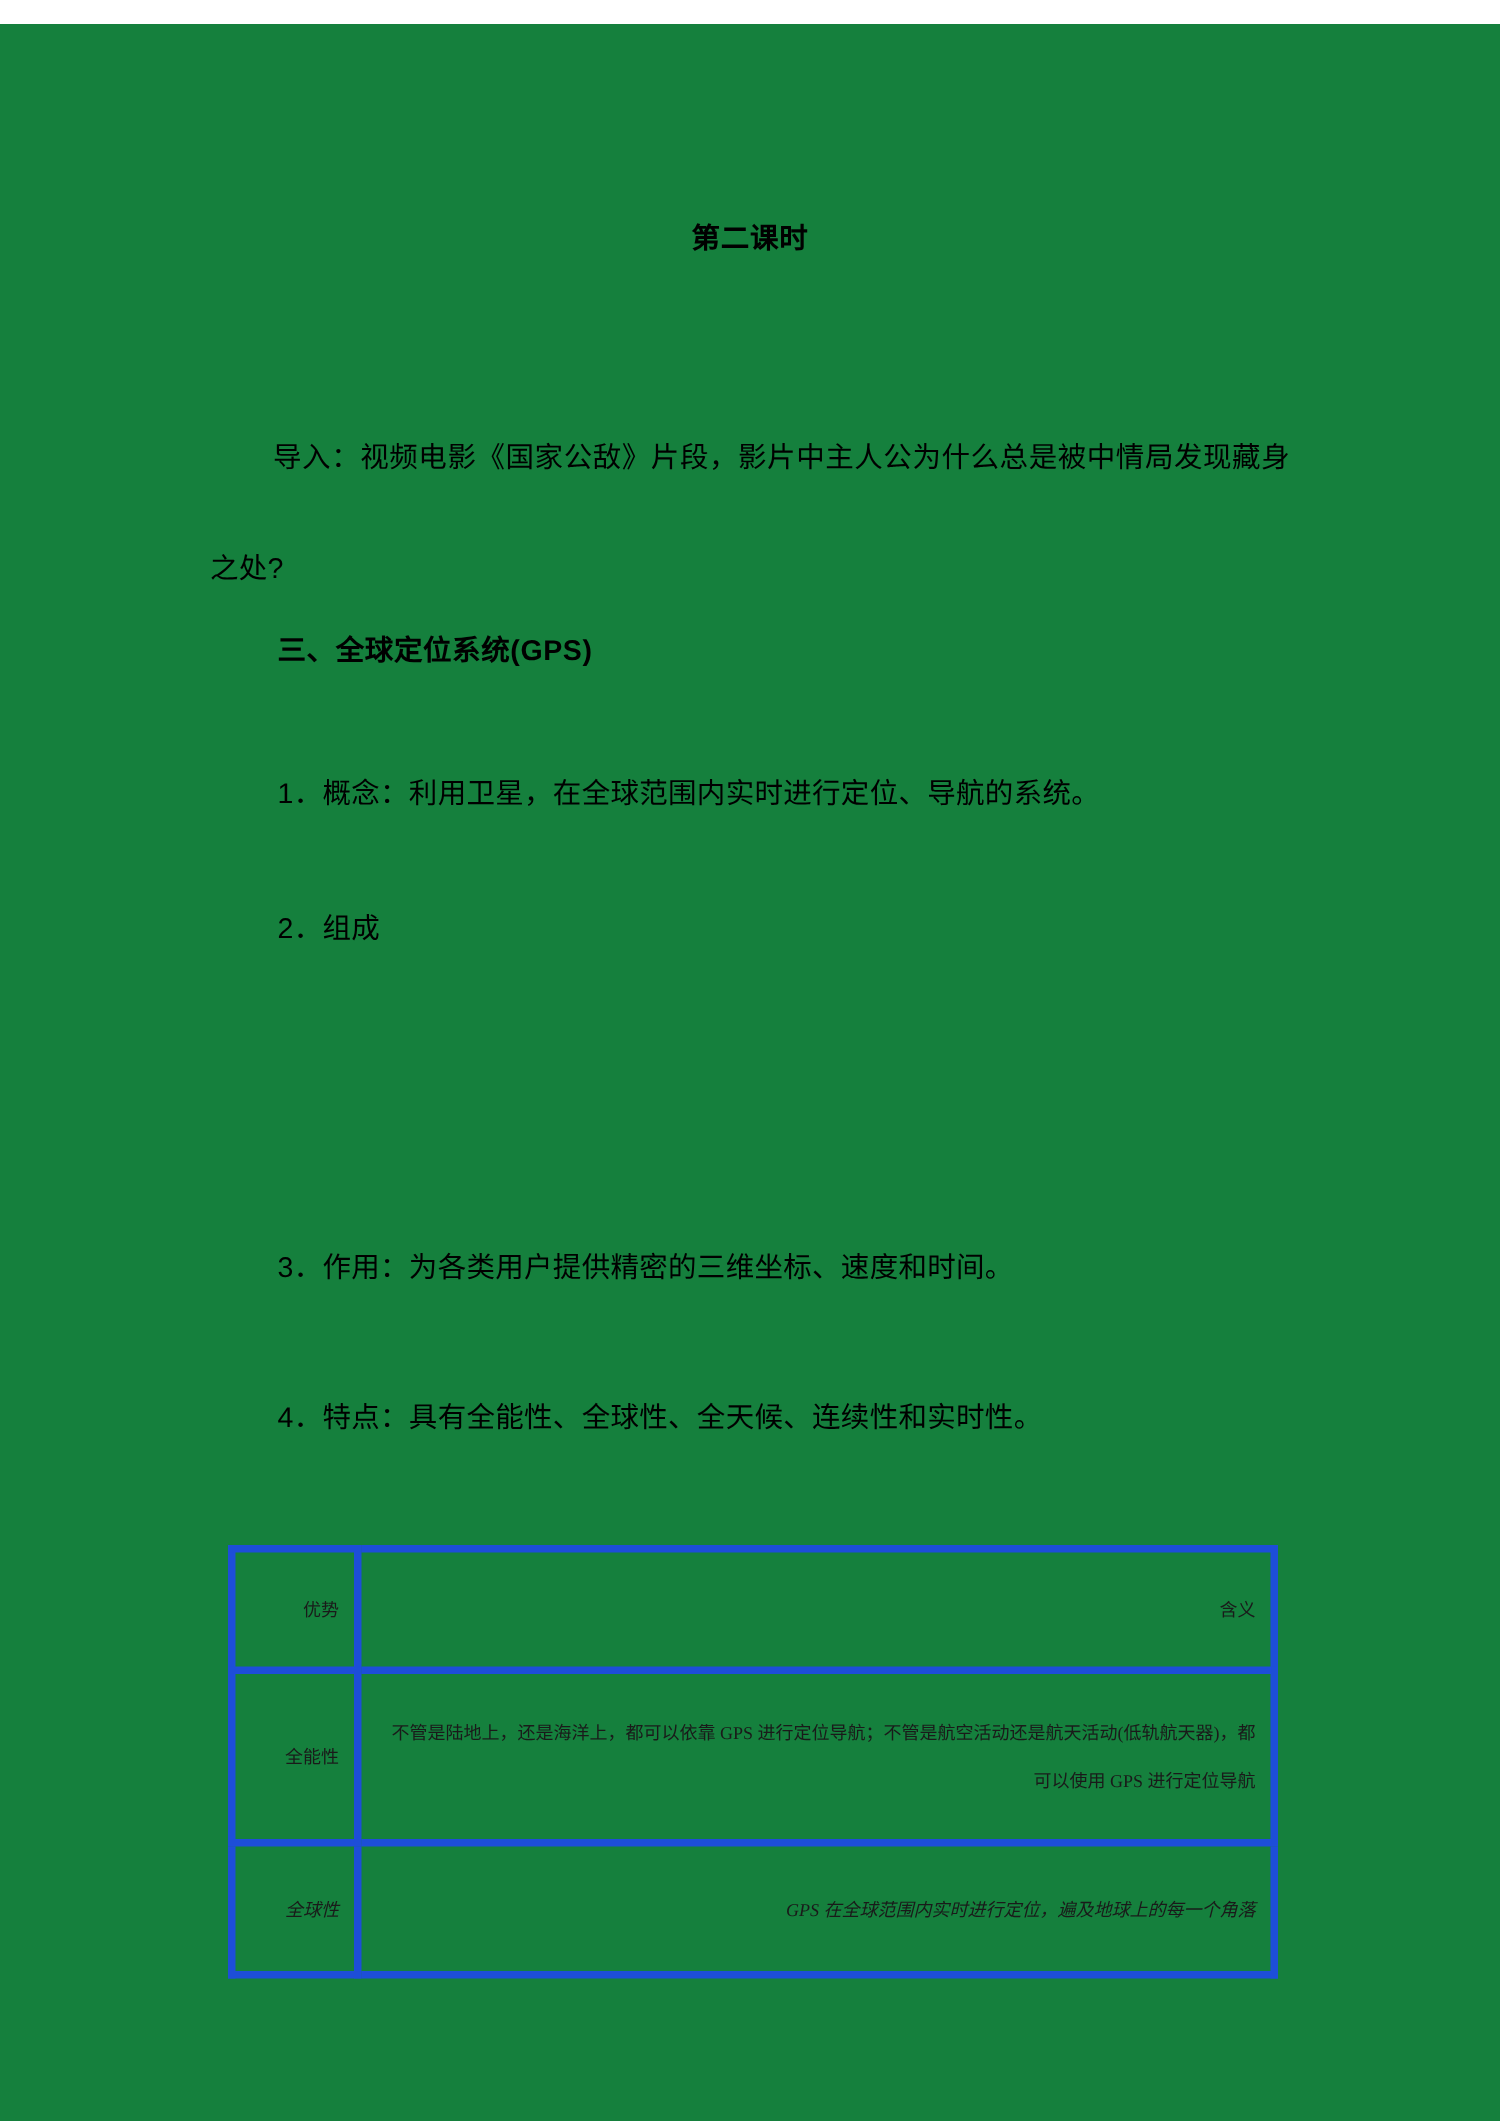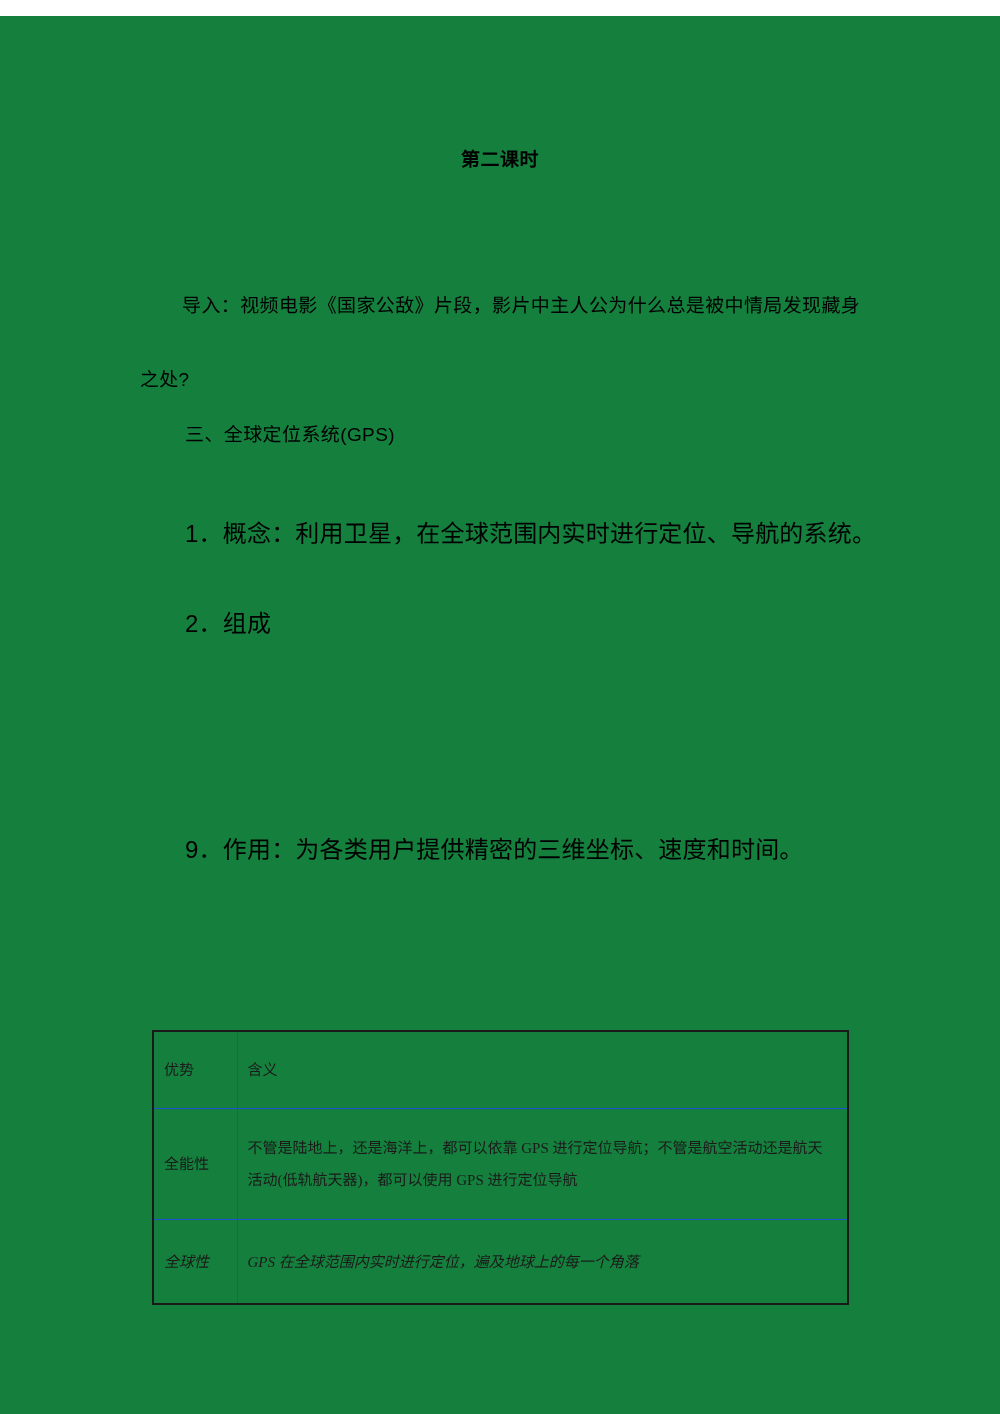--- a/index.html
+++ b/index.html
@@ -46,30 +46,30 @@
     text-indent: 42px;
     letter-spacing: 0.2px;
   }
 
   
   .section-heading {
     position: absolute;
     left: 185px;
     top: 390px;
     font-size: 19px;
-    font-weight: normal;
+    font-weight: bold;
     letter-spacing: 0.4px;
     line-height: 1.4;
   }
 
   
   .body-item {
     position: absolute;
     left: 185px;
-    font-size: 24px;
+    font-size: 19px;
     line-height: 1.5;
     letter-spacing: 0.2px;
     white-space: nowrap;
     text-align: right;
   }
   .item-1 { top: 500px; }
   .item-2 { top: 590px; }
   .item-3 { top: 816px; }
   .item-4 { top: 916px; }
 
@@ -81,25 +81,25 @@
     width: 695px;
     border-collapse: collapse;
     table-layout: fixed;
     font-family: "Liberation Serif", "DejaVu Serif", serif;
     border: 2px solid #1a1a1a;
   }
   .adv-table col.col-adv { width: 84px; }
   .adv-table col.col-mean { width: 611px; }
 
   .adv-table td {
-    border: 1px solid #1d4ed8;
+    border: 5px solid #1d4ed8;
     padding: 6px 10px;
-    font-size: 15px;
+    font-size: 12px;
     line-height: 32px;
-    text-align: left;
+    text-align: right;
     vertical-align: middle;
     color: #1a1a1a;
   }
 
   .adv-table tr.row-head td { height: 64px; }
   .adv-table tr.row-body-0 td { height: 98px; }
   .adv-table tr.row-body-1 td { height: 71px; font-style: italic; }
 
   .cell-advantage {
     font-size: 16.5px;
@@ -118,22 +118,23 @@
   <div class="doc-title">第二课时</div>
 
   <p class="intro-para">导入：视频电影《国家公敌》片段，影片中主人公为什么总是被中情局发现藏身之处?</p>
 
   <h2 class="section-heading">三、全球定位系统(GPS)</h2>
 
   <div class="body-item item-1">1．概念：利用卫星，在全球范围内实时进行定位、导航的系统。</div>
 
   <div class="body-item item-2">2．组成</div>
 
-  <div class="body-item item-3">9．作用：为各类用户提供精密的三维坐标、速度和时间。</div>
+  <div class="body-item item-3">3．作用：为各类用户提供精密的三维坐标、速度和时间。</div>
 
+  <div class="body-item item-4">4．特点：具有全能性、全球性、全天候、连续性和实时性。</div>
 
   <table class="adv-table">
     <colgroup>
       <col class="col-adv">
       <col class="col-mean">
     </colgroup>
     <tbody>
       <tr class="row-head">
         <td class="cell-advantage">优势</td>
         <td class="cell-meaning">含义</td>

